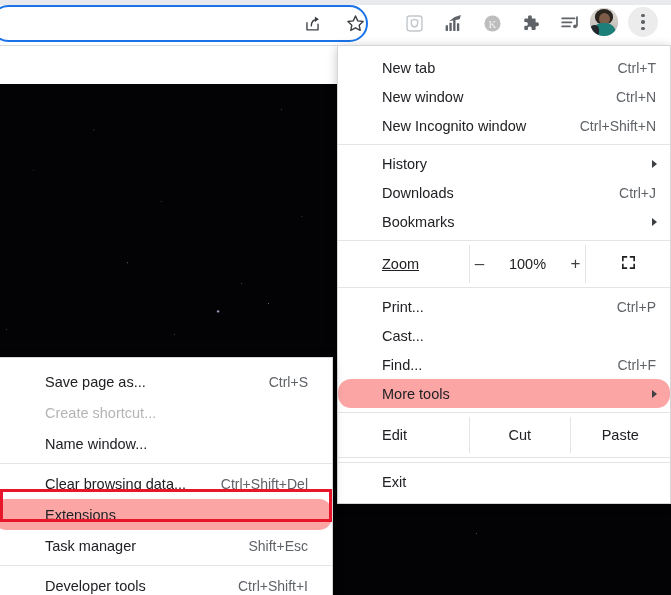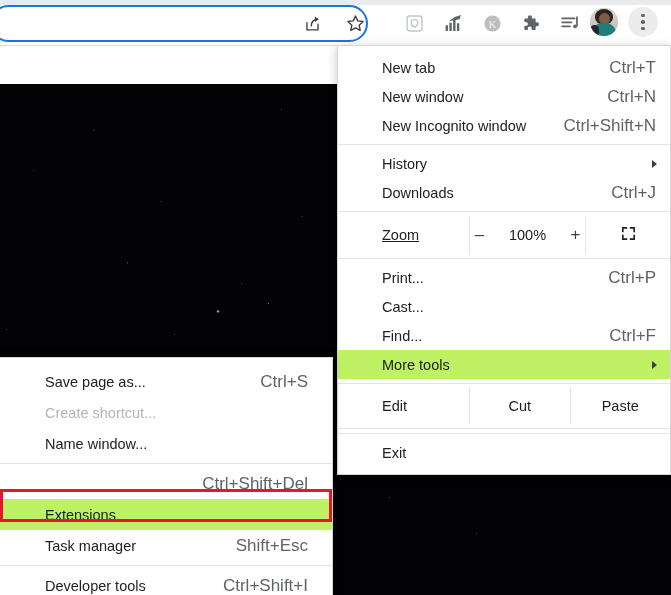--- a/index.html
+++ b/index.html
@@ -171,24 +171,24 @@
     height: 29px;
     padding: 0 14px 0 44px;
     white-space: nowrap;
     cursor: default;
   }
   .mi .label { flex: 0 0 auto; }
   .mi .accel {
     position: absolute;
     right: 14px;
     color: #5f6368;
-    font-size: 17px;
+    font-size: 14px;
   }
   .mi.disabled .label { color: #b4b4b4; }
-  .mi.highlight { background: #bef264; }
+  .mi.highlight { background: #fca5a5; border-radius: 13px; }
   .mi .arrow {
     position: absolute;
     right: 13px;
     width: 0; height: 0;
     border-left: 5px solid #3c4043;
     border-top: 4px solid transparent;
     border-bottom: 4px solid transparent;
   }
   .msep {
     height: 1px;
@@ -387,20 +387,24 @@
     <div class="msep"></div>
 
     <div>
       <div class="mi">
         <span class="label">History</span>
         <span class="arrow"></span>
       </div>
       <div class="mi">
         <span class="label">Downloads</span>
         <span class="accel">Ctrl+J</span>
+      </div>
+      <div class="mi">
+        <span class="label">Bookmarks</span>
+        <span class="arrow"></span>
       </div>
     </div>
 
     <div class="msep"></div>
 
     <div class="zoom-row">
       <div class="zoom-label">Zoom</div>
       <div class="zoom-ctrl">
         <span class="zoom-btn">–</span>
         <span class="zoom-value">100%</span>
@@ -470,20 +474,21 @@
       </div>
       <div class="mi">
         <span class="label">Name window...</span>
       </div>
     </div>
 
     <div class="msep"></div>
 
     <div>
       <div class="mi">
+        <span class="label">Clear browsing data...</span>
         <span class="accel">Ctrl+Shift+Del</span>
       </div>
       <div class="mi highlight">
         <span class="label">Extensions</span>
       </div>
       <div class="mi">
         <span class="label">Task manager</span>
         <span class="accel">Shift+Esc</span>
       </div>
     </div>

